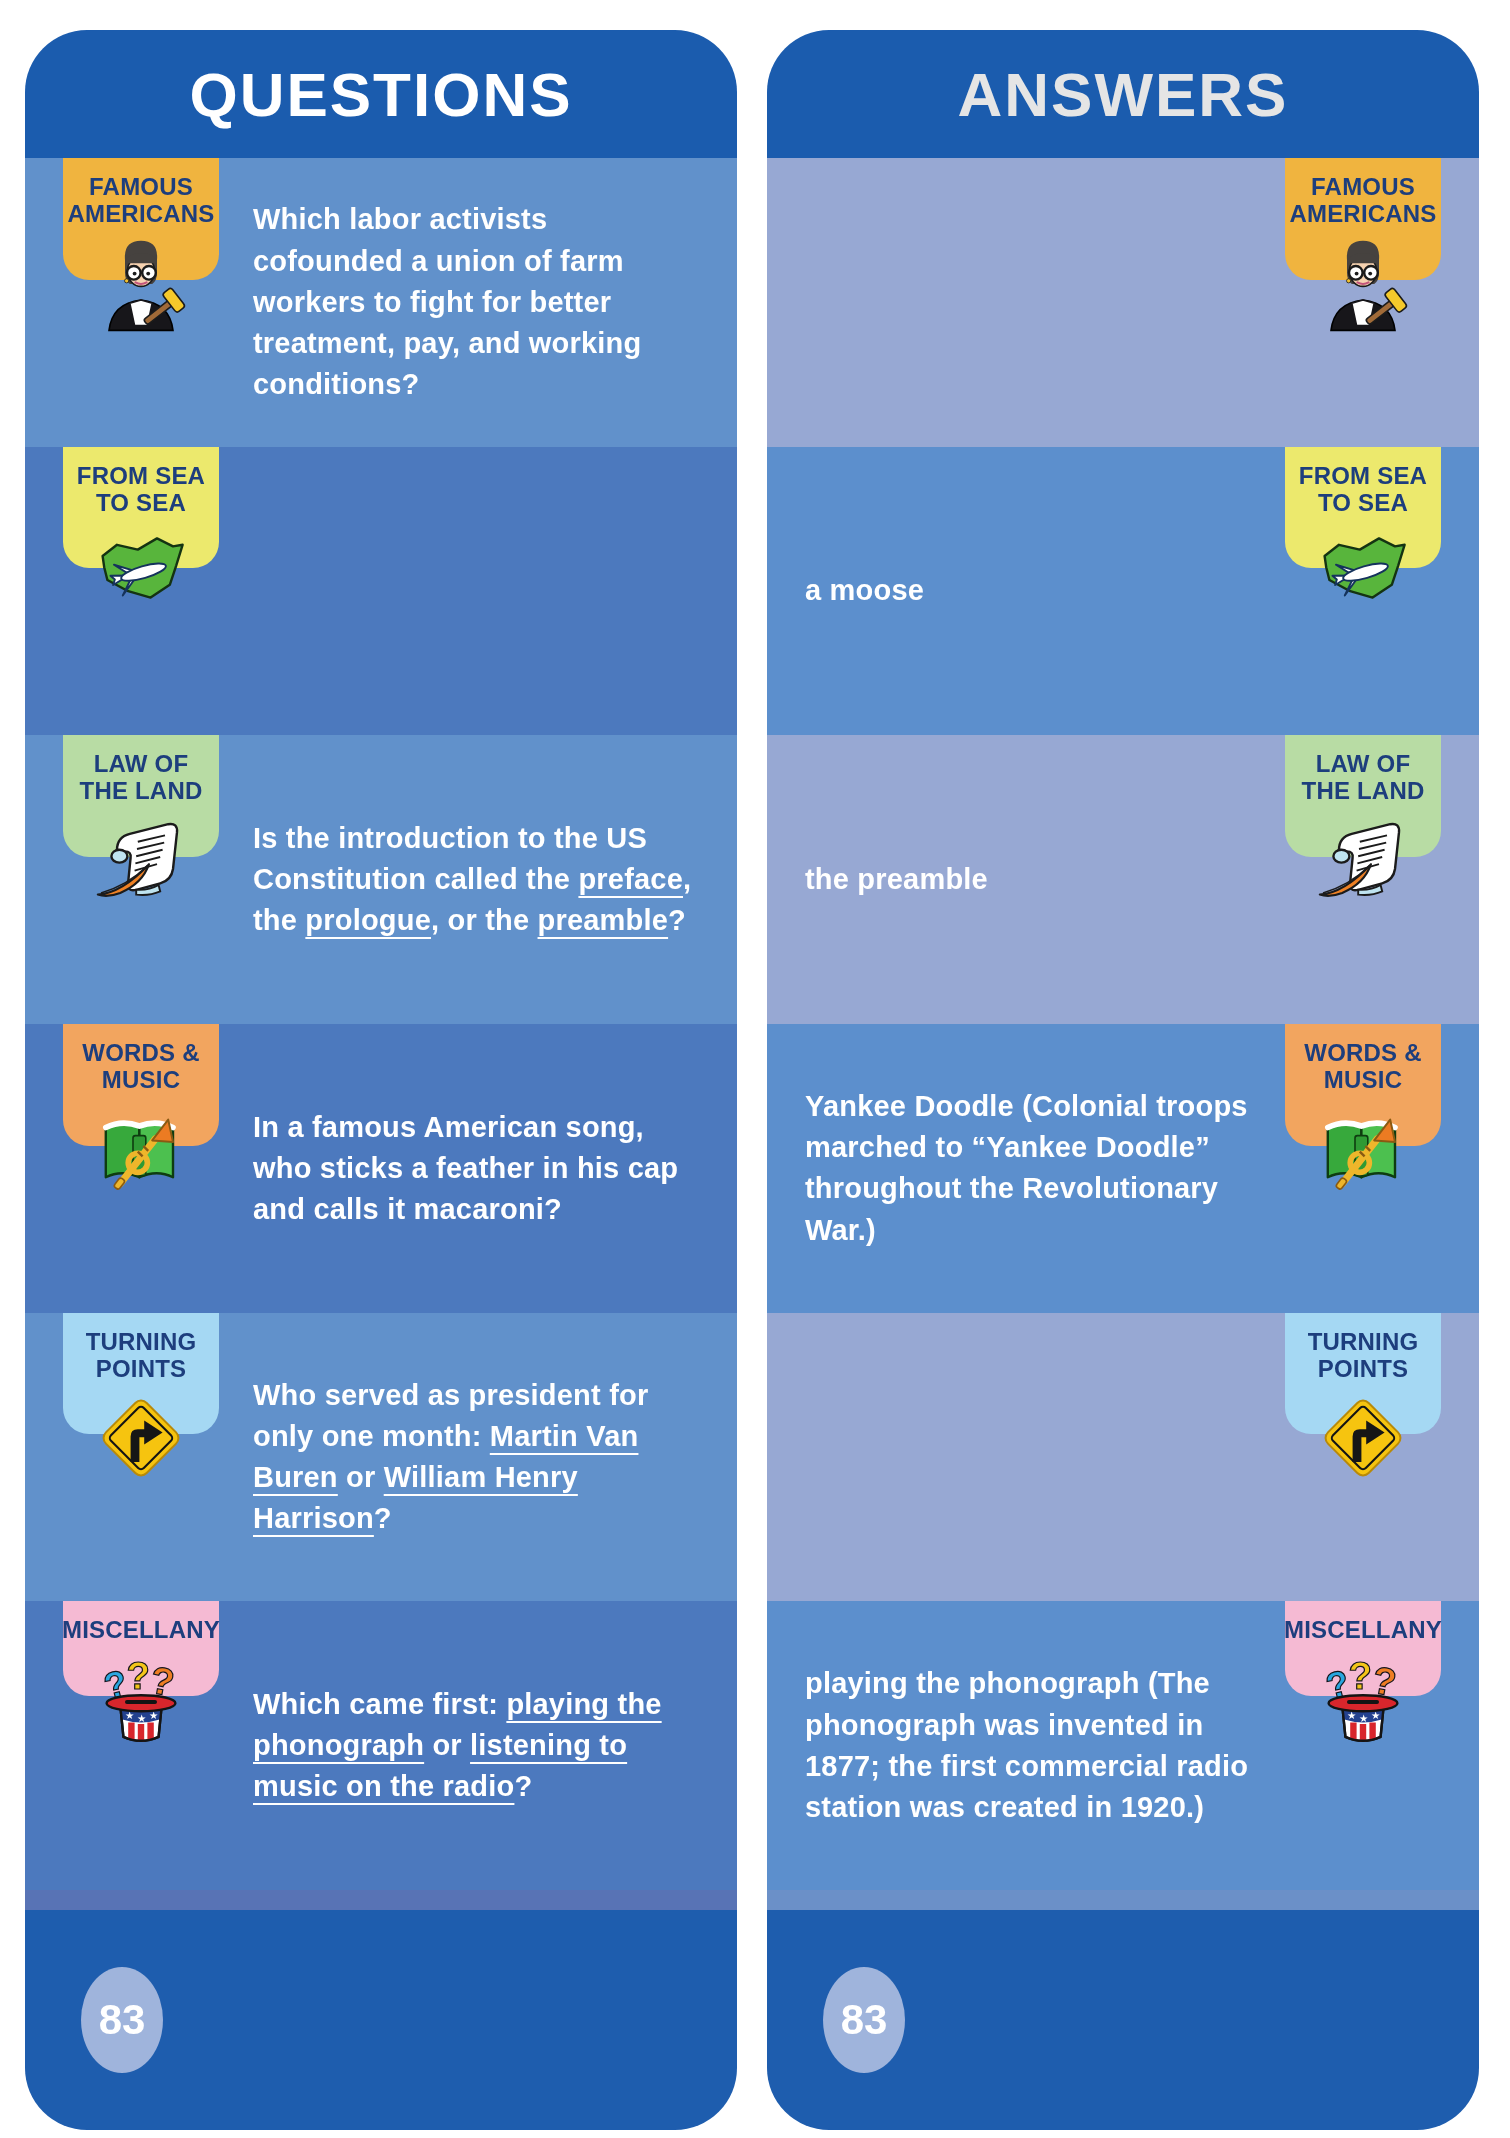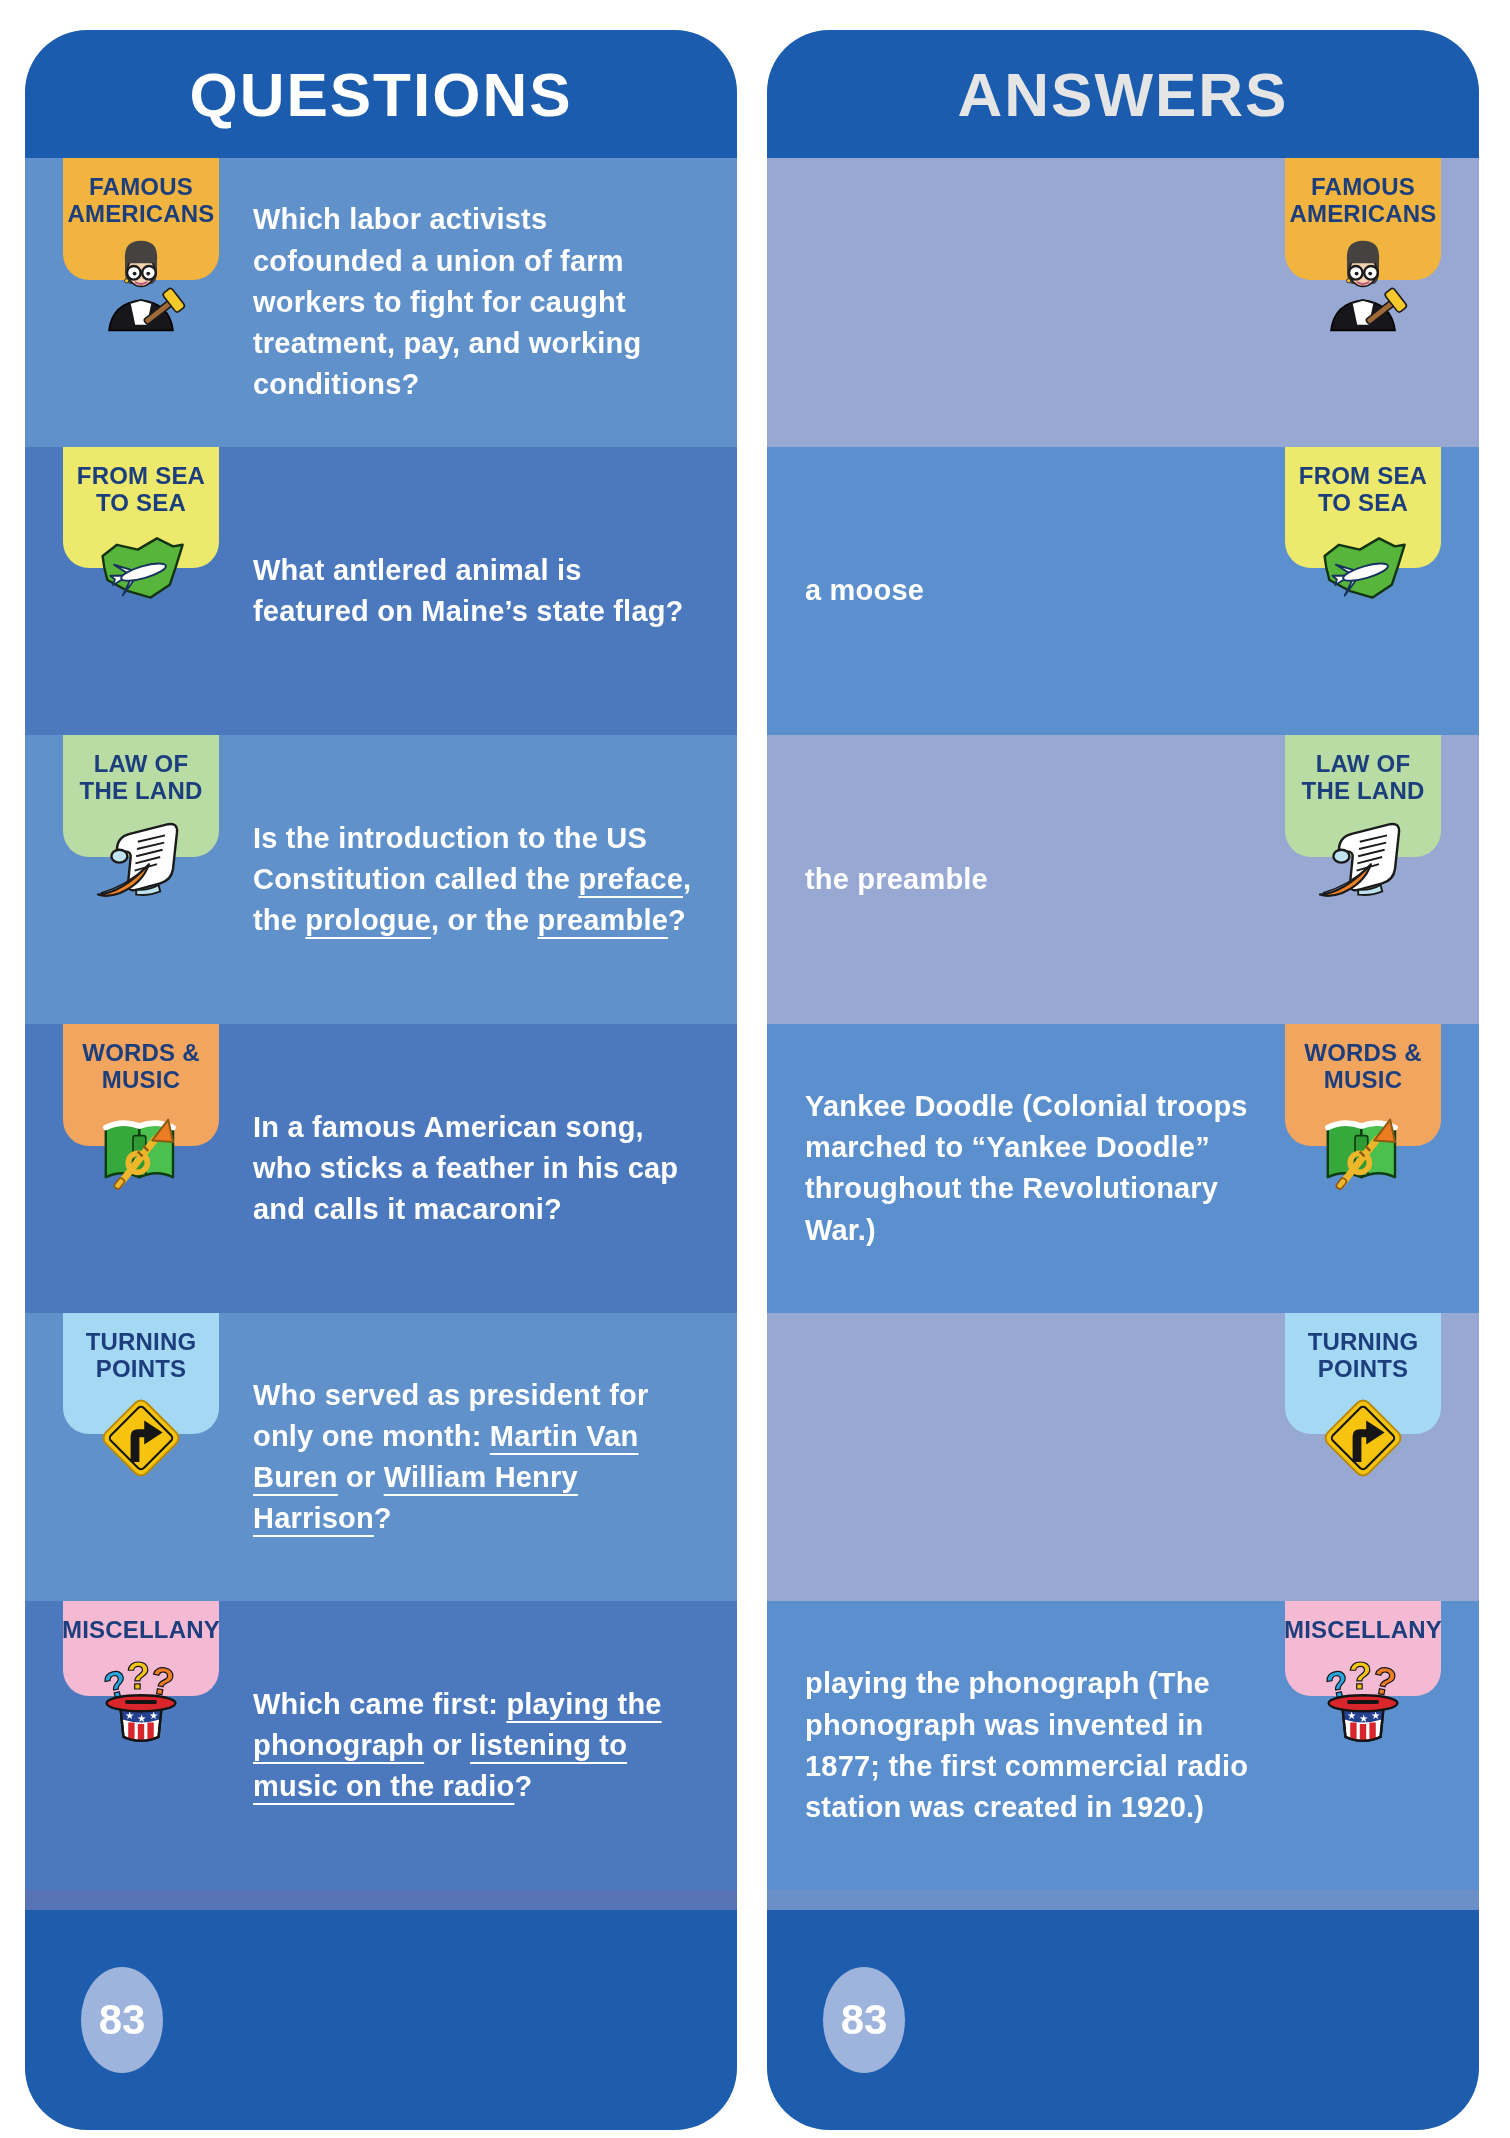--- a/index.html
+++ b/index.html
@@ -112,31 +112,30 @@
     </header>
     <div class="rows">
       <div class="row">
         <div class="tab" style="background: rgb(240, 180, 63);">
           <div class="tab-label">FAMOUS
 AMERICANS</div>
           <svg class="icon" viewBox="0 0 120 120">
               <use href="#ic-famous"></use>
             </svg>
         </div>
-        <p class="qa-text"><span>Which labor activists cofounded a union of farm workers to fight for caught treatment, pay, and working conditions?</span></p>
+        <p class="qa-text"><span>Which labor activists cofounded a union of farm workers to fight for better treatment, pay, and working conditions?</span></p>
       </div>
       <div class="row">
         <div class="tab" style="background: rgb(236, 233, 109);">
           <div class="tab-label">FROM SEA
 TO SEA</div>
           <svg class="icon" viewBox="0 0 120 120">
               <use href="#ic-sea"></use>
             </svg>
         </div>
-        <p class="qa-text"><span>What antlered animal is featured on Maine’s state flag?</span></p>
       </div>
       <div class="row">
         <div class="tab" style="background: rgb(184, 220, 164);">
           <div class="tab-label">LAW OF
 THE LAND</div>
           <svg class="icon" viewBox="0 0 120 120">
               <use href="#ic-law"></use>
             </svg>
         </div>
         <p class="qa-text"><span>Is the introduction to the US Constitution called the </span><span class="u">preface</span><span>, the </span><span class="u">prologue</span><span>, or the </span><span class="u">preamble</span><span>?</span></p>

